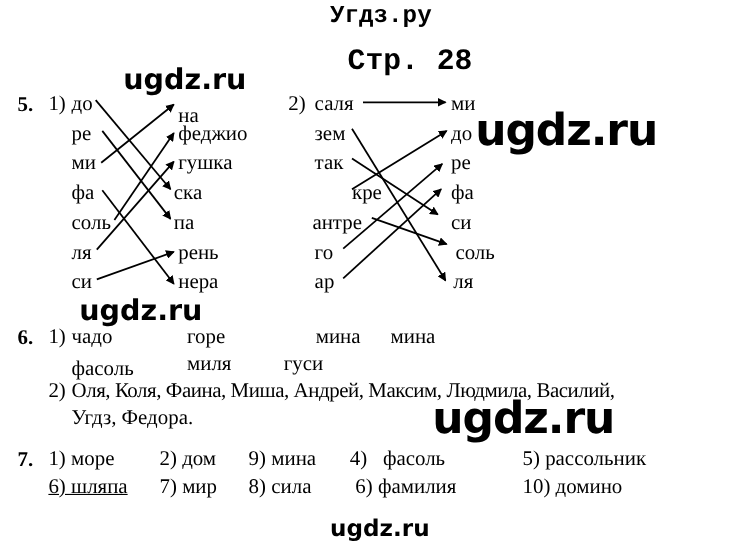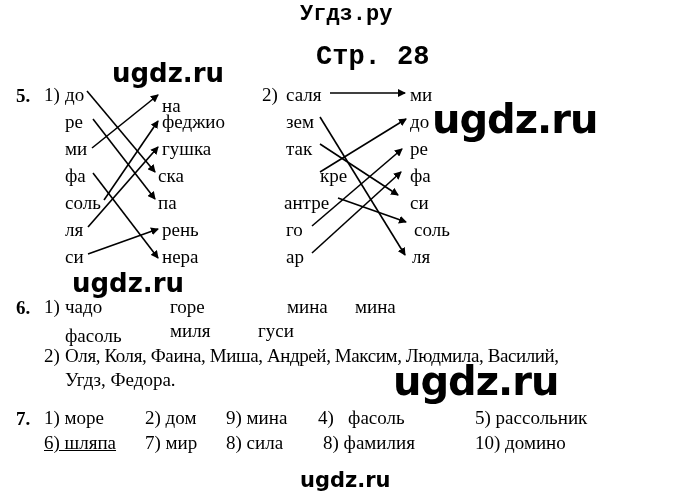--- a/index.html
+++ b/index.html
@@ -116,15 +116,15 @@
 <div>
   <div class="abs num" style="left:16px; top:408px;">7.</div>
   <div class="abs serif" style="left:44px; top:408px;">1) море</div>
   <div class="abs serif" style="left:145px; top:408px;">2) дом</div>
   <div class="abs serif" style="left:226px; top:408px;">9) мина</div>
   <div class="abs serif" style="left:318px; top:408px; white-space:pre;">4)   фасоль</div>
   <div class="abs serif" style="left:475px; top:408px;text-align:center;">5) рассольник</div>
   <div class="abs serif" style="left:44px; top:433px;text-decoration:underline;">6) шляпа</div>
   <div class="abs serif" style="left:145px; top:433px;">7) мир</div>
   <div class="abs serif" style="left:226px; top:433px;">8) сила</div>
-  <div class="abs serif" style="left:323px; top:433px;">8) фамилия</div>
+  <div class="abs serif" style="left:323px; top:433px;">6) фамилия</div>
   <div class="abs serif" style="left:475px; top:433px;">10) домино</div>
 </div>
 
 </body></html>

